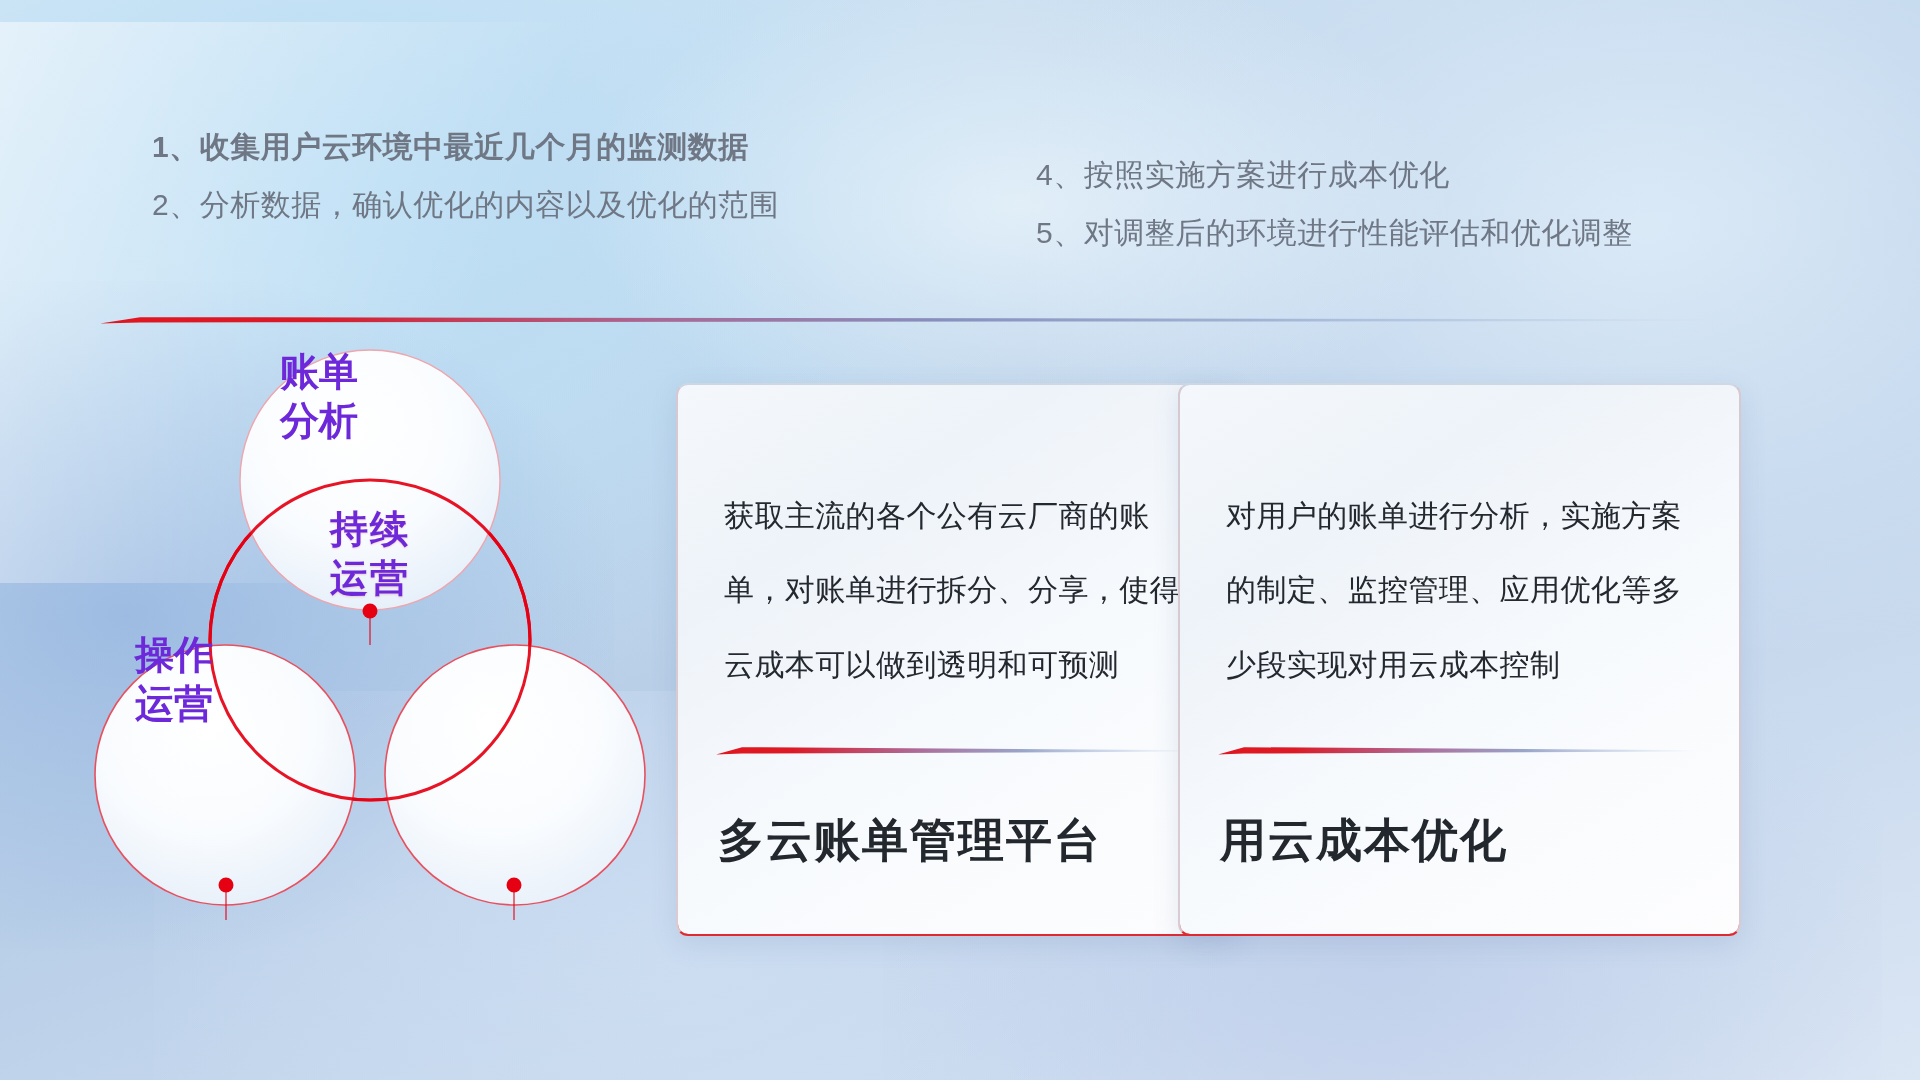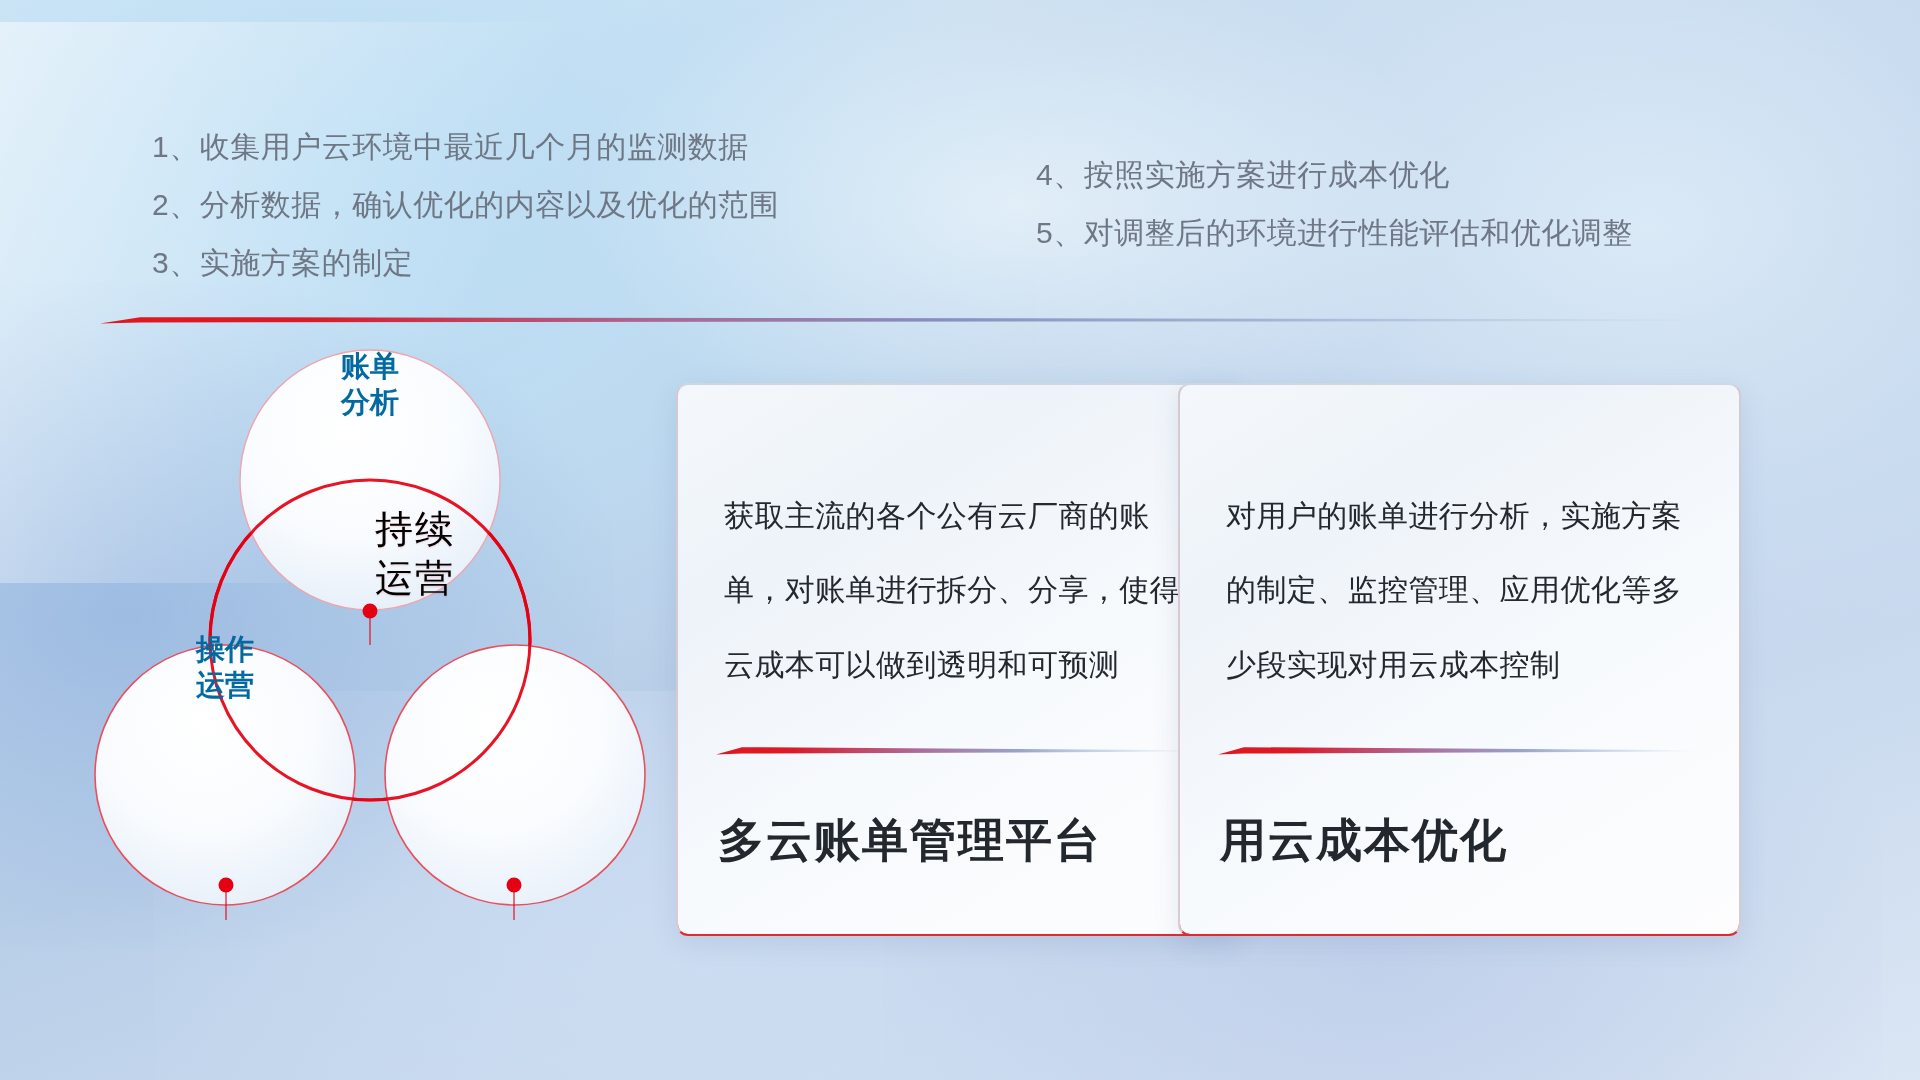--- a/index.html
+++ b/index.html
@@ -50,50 +50,49 @@
   #steps { position:absolute; left:0; top:0; width:1920px; height:300px; }
   .step {
     position:absolute;
     color:#6f7785;
     font-size:30px;
     letter-spacing:.5px;
     white-space:nowrap;
   }
   .col-a { left:152px; }
   .col-b { left:1000px;margin-left:36px; }
-  .r1 { top:127px; }
+  .r1 { top:127px;font-weight:bold; }
   .r2 { top:185px; }
   .r3 { top:243px; }
   .rb1 { top:155px; }
   .rb2 { top:213px; }
 
   
   #divider { position:absolute; left:100px; top:312px; width:1620px; height:14px; }
   #divider svg { display:block; width:100%; height:100%; }
 
   
   #venn { position:absolute; left:90px; top:345px; width:570px; height:610px; }
   #venn svg { position:absolute; inset:0; width:100%; height:100%; }
   .venn-label {
     position:absolute;
-    text-align:center;
-    color:#0369a1;
+    color:#6d28d9;
     font-weight:bold;
-    font-size:29px;
+    font-size:39px;
     line-height:1.25;
     white-space:pre-line;
   }
   .vl-top   { left:190px; top:  3px; width:180px; }
   .vl-left  { left: 45px; top:286px; width:180px; }
   .vl-right { left:330px; top:286px; width:180px; }
   #venn-center {
     position:absolute; left:195px; top:160px; width:170px;
-    text-align:right;
-    color:#000000;
-    font-weight:normal;
+    text-align:center;
+    color:#6d28d9;
+    font-weight:bold;
     font-size:38px;
     line-height:1.28;
     letter-spacing:2px;
     white-space:pre-line;
     text-shadow:0 1px 2px rgba(229,0,18,.18);
   }
 
   
   .card {
     position:absolute;
@@ -156,21 +155,20 @@
   <div class="bg-g3"></div>
   <div class="bg-g4"></div>
   <div class="bg-g5"></div>
   <div class="bg-g6"></div>
   <div class="bg-sheen"></div>
 </div>
 
 <div id="steps">
   <div class="step col-a r1">1、收集用户云环境中最近几个月的监测数据</div>
   <div class="step col-a r2">2、分析数据，确认优化的内容以及优化的范围</div>
-  <div class="step col-a r3">3、实施方案的制定</div>
   <div class="step col-b rb1">4、按照实施方案进行成本优化</div>
   <div class="step col-b rb2">5、对调整后的环境进行性能评估和优化调整</div>
 </div>
 
 <div id="divider">
   <svg viewBox="0 0 1620 14" preserveAspectRatio="none" aria-hidden="true">
     <defs>
       <linearGradient id="divGrad" x1="0" y1="0" x2="1" y2="0">
         <stop offset="0.00" stop-color="#e1161f" stop-opacity="1"></stop>
         <stop offset="0.13" stop-color="#da1a28" stop-opacity="1"></stop>

